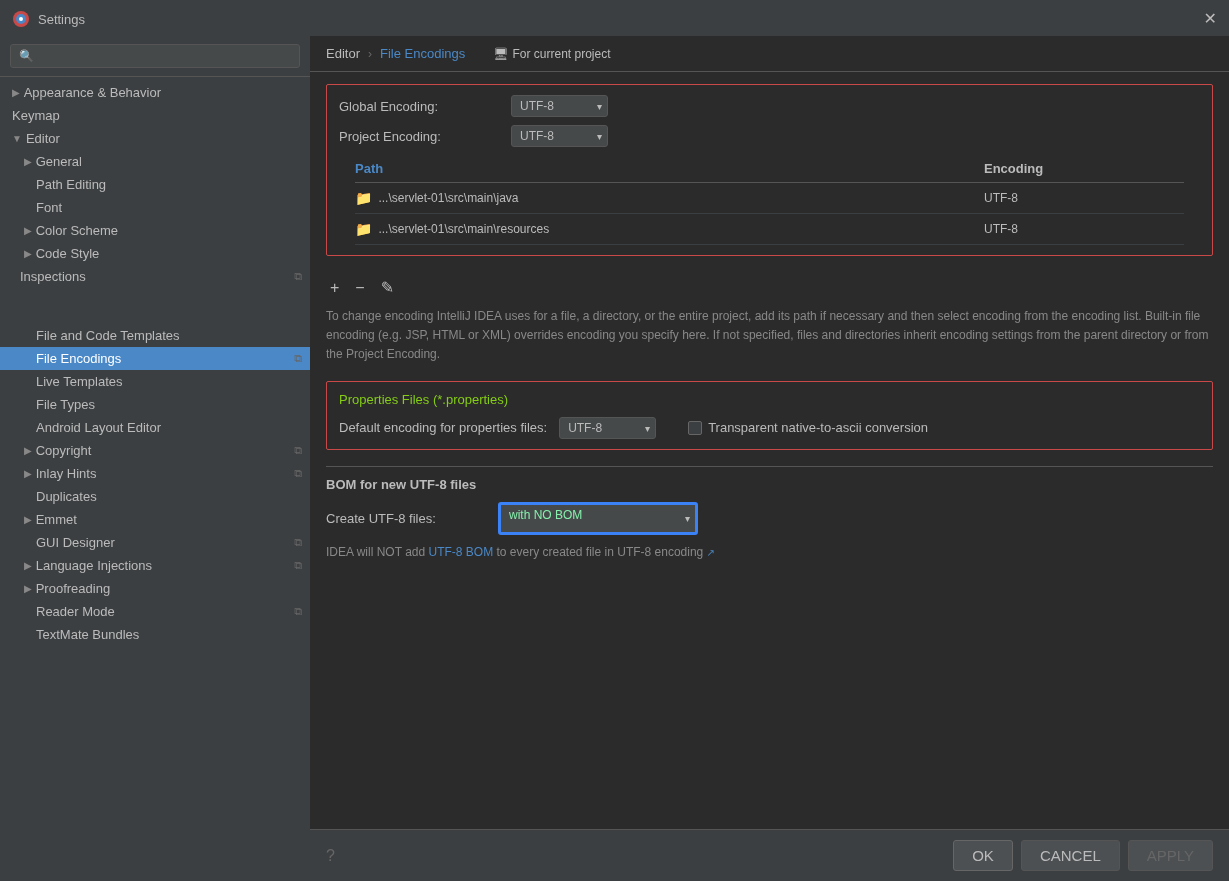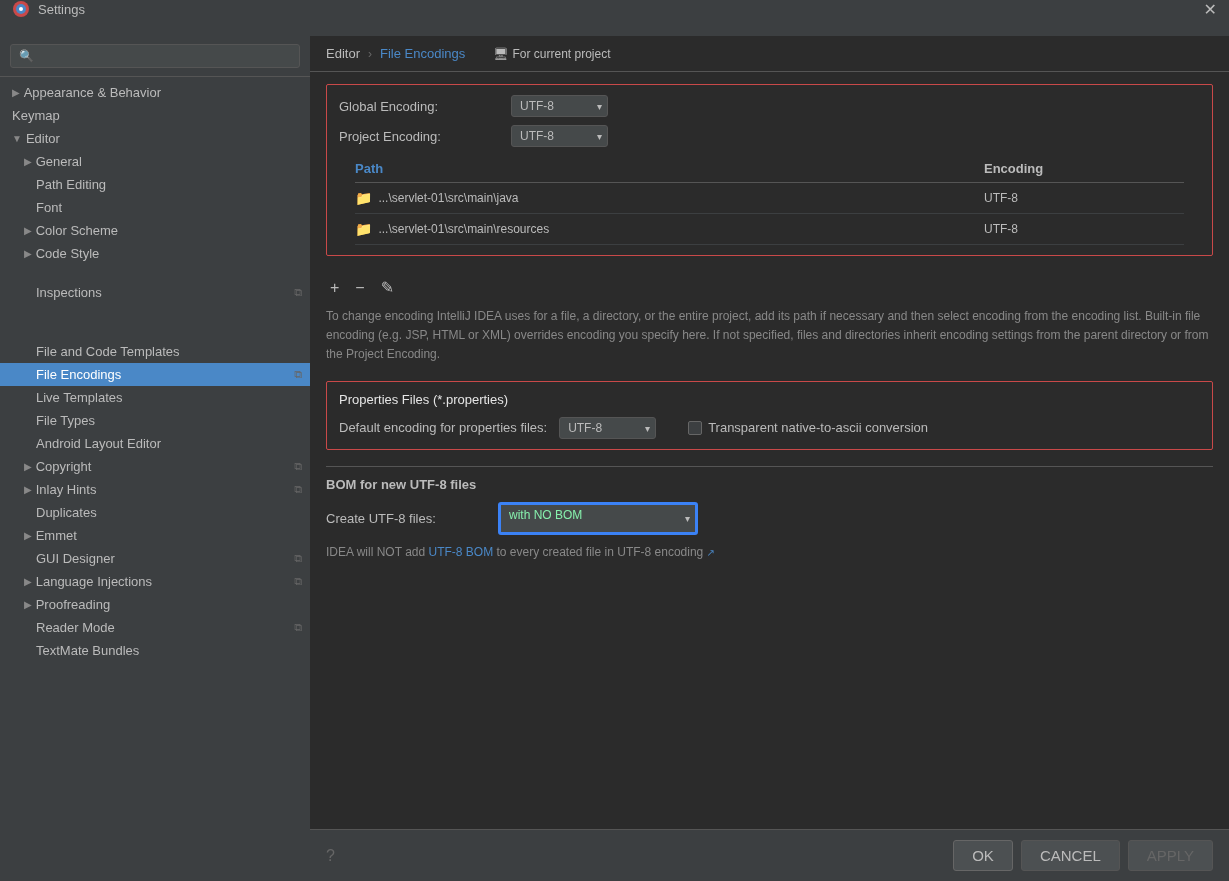--- a/index.html
+++ b/index.html
@@ -12,23 +12,23 @@
       height: 881px;
       overflow: hidden;
       display: flex;
       flex-direction: column;
     }
 
     
     .title-bar {
       background: #3c3f41;
       display: flex;
-      align-items: flex-start;
+      align-items: flex-end;
       justify-content: space-between;
-      padding: 0 12px;
+      padding: 8px 12px;
       height: 36px;
       flex-shrink: 0;
     }
     .title-bar-left {
       display: flex;
       align-items: center;
       gap: 8px;
     }
     .title-bar-icon {
       width: 18px;
@@ -271,21 +271,21 @@
     }
 
     
     .properties-section {
       border: 1px solid #c94949;
       margin: 16px 16px 0 16px;
       padding: 10px 12px;
       border-radius: 2px;
     }
     .properties-title {
-      color: #e5e5e5;
+      color: #84cc16;
       font-size: 13px;
       margin-bottom: 10px;
     }
     .properties-row {
       display: flex;
       align-items: center;
       gap: 12px;
     }
     .properties-label {
       color: #bbb;
@@ -471,21 +471,21 @@
       <div class="sidebar-item" style="padding-left:24px;">
         <span class="arrow">▶</span>
         <span class="sidebar-item-label">Color Scheme</span>
       </div>
 
       <div class="sidebar-item" style="padding-left:24px;">
         <span class="arrow">▶</span>
         <span class="sidebar-item-label">Code Style</span>
       </div>
 
-      <div class="sidebar-item" style="padding-left:36px;margin-top:16px;">
+      <div class="sidebar-item" style="padding-left:20px;">
         <span class="sidebar-item-label">Inspections</span>
         <span class="copy-icon">⧉</span>
       </div>
 
       <div class="sidebar-item" style="padding-left:36px;margin-top:36px;">
         <span class="sidebar-item-label">File and Code Templates</span>
       </div>
 
       <div class="sidebar-item active" style="padding-left:36px;">
         <span class="sidebar-item-label">File Encodings</span>

